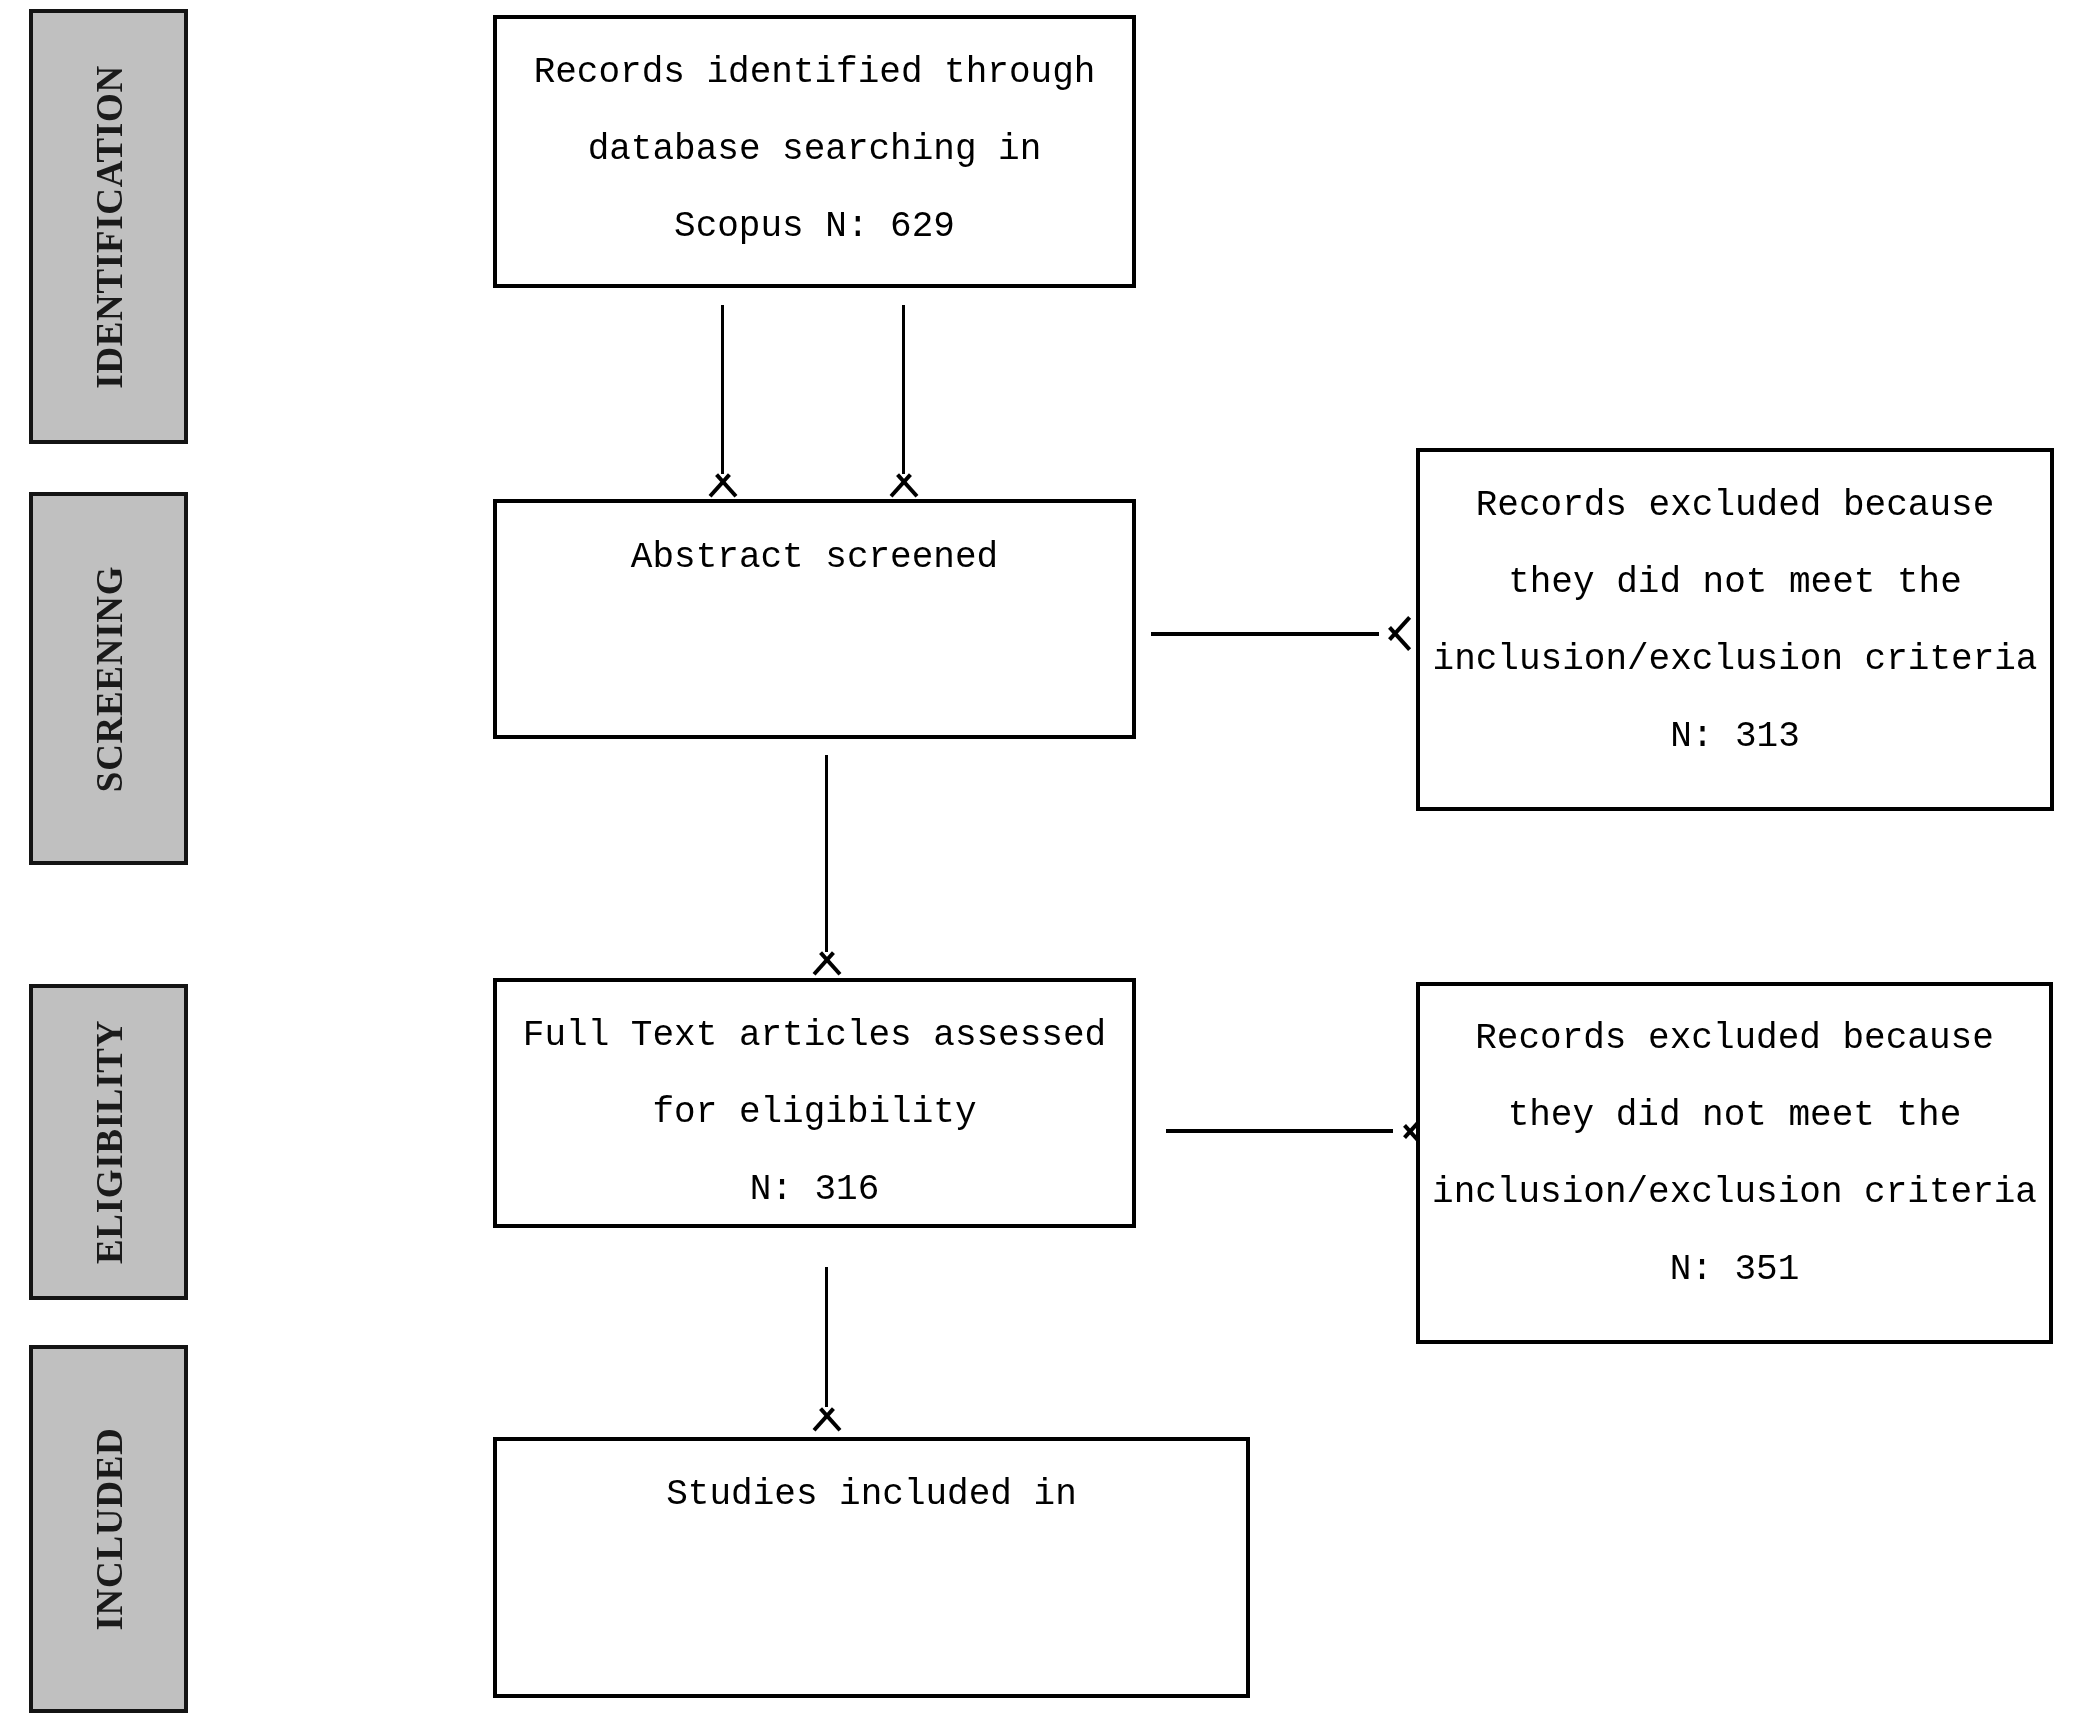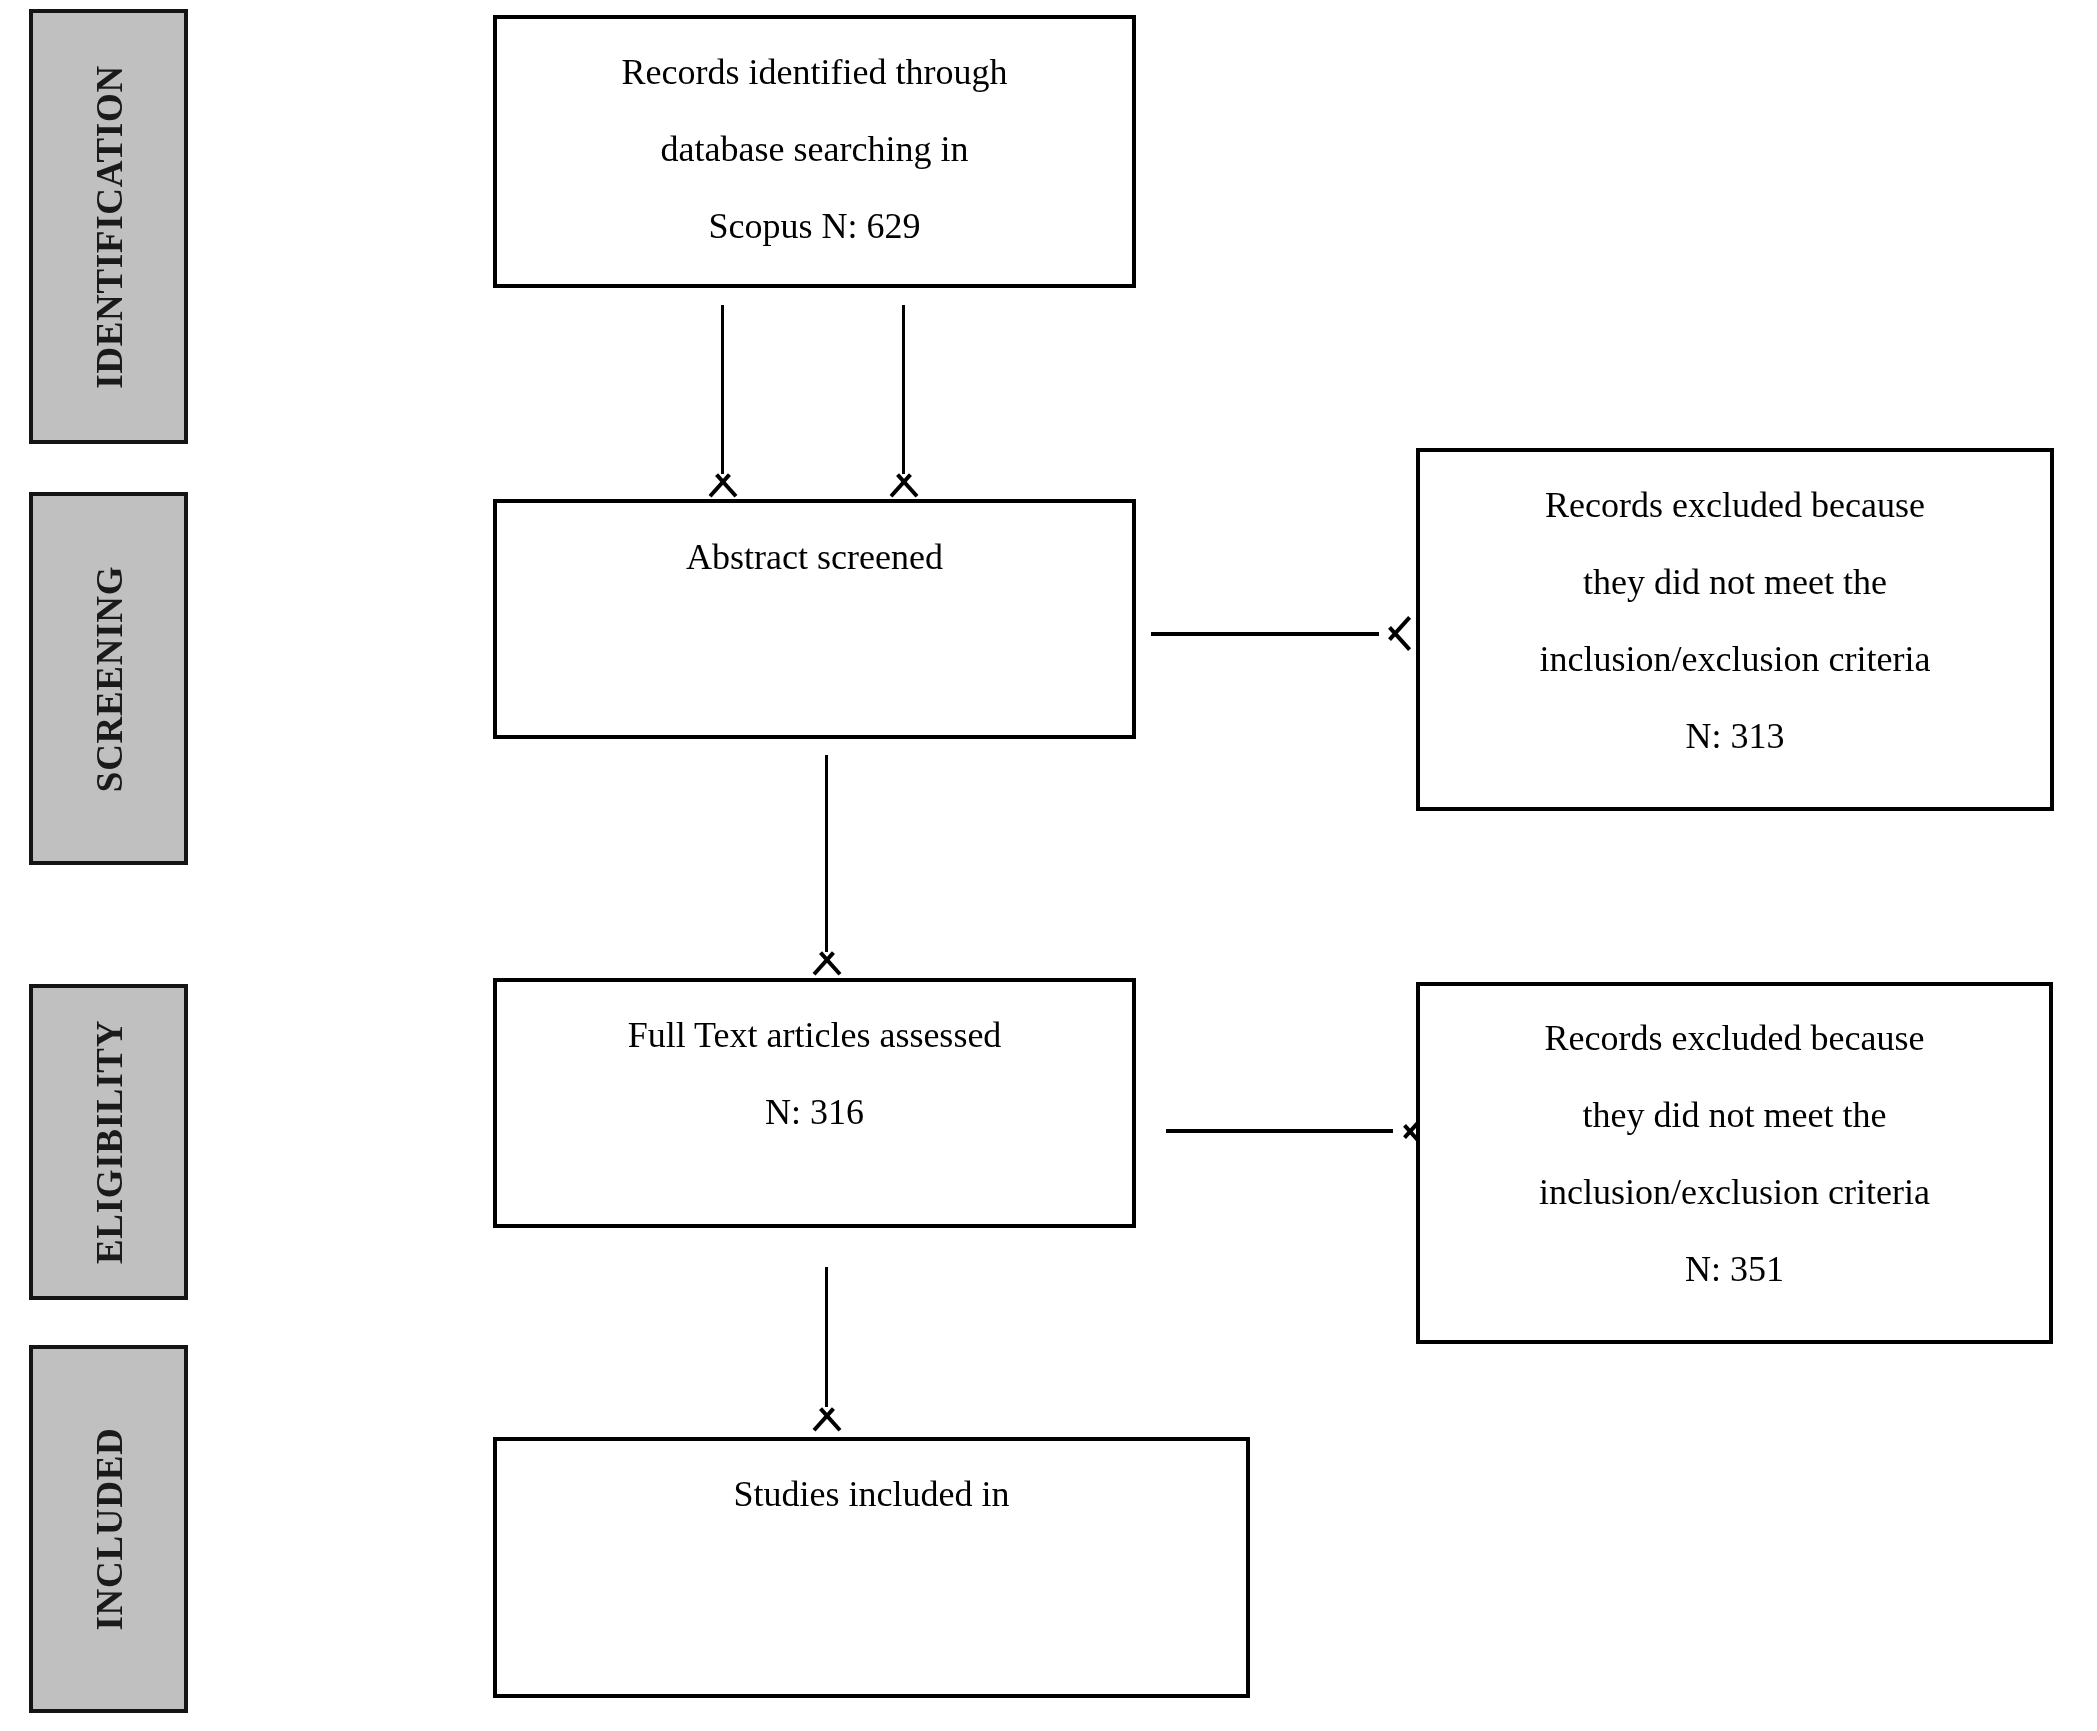--- a/index.html
+++ b/index.html
@@ -42,20 +42,21 @@
 
   
   .flow-box {
     position: absolute;
     background: #ffffff;
     border: 4.1px solid #000000;
     box-sizing: border-box;
     display: block;
     text-align: center;
     padding-top: 18px;
+    font-family: Liberation Mono, monospace;
   }
   .flow-line {
     display: block;
     font-size: 36px;
     line-height: 77px;
     white-space: nowrap;
     color: #000000;
   }
 
   
@@ -163,20 +164,21 @@
     <span class="flow-line">they did not meet the</span>
     <span class="flow-line">inclusion/exclusion criteria</span>
     <span class="flow-line">N: 313</span>
   </div>
 
   <div class="v-line" style="left:825px; top:755px; width:3.4px; height:197px;"></div>
   <div class="arrowhead-down" style="left:806px; top:923px;"></div>
 
   <div class="flow-box" style="left:493px; top:978px; width:643px; height:250px; padding-top:15px;">
     <span class="flow-line">Full Text articles assessed</span>
+    <span class="flow-line">for eligibility</span>
     <span class="flow-line">N: 316</span>
   </div>
 
   <div class="h-line" style="left:1166px; top:1129px; width:227px; height:4.1px;"></div>
   <div class="arrowhead-right" style="left:1373px; top:1109px;"></div>
 
   <div class="flow-box" style="left:1416px; top:982px; width:637px; height:362px; padding-top:13.7px;">
     <span class="flow-line">Records excluded because</span>
     <span class="flow-line">they did not meet the</span>
     <span class="flow-line">inclusion/exclusion criteria</span>

